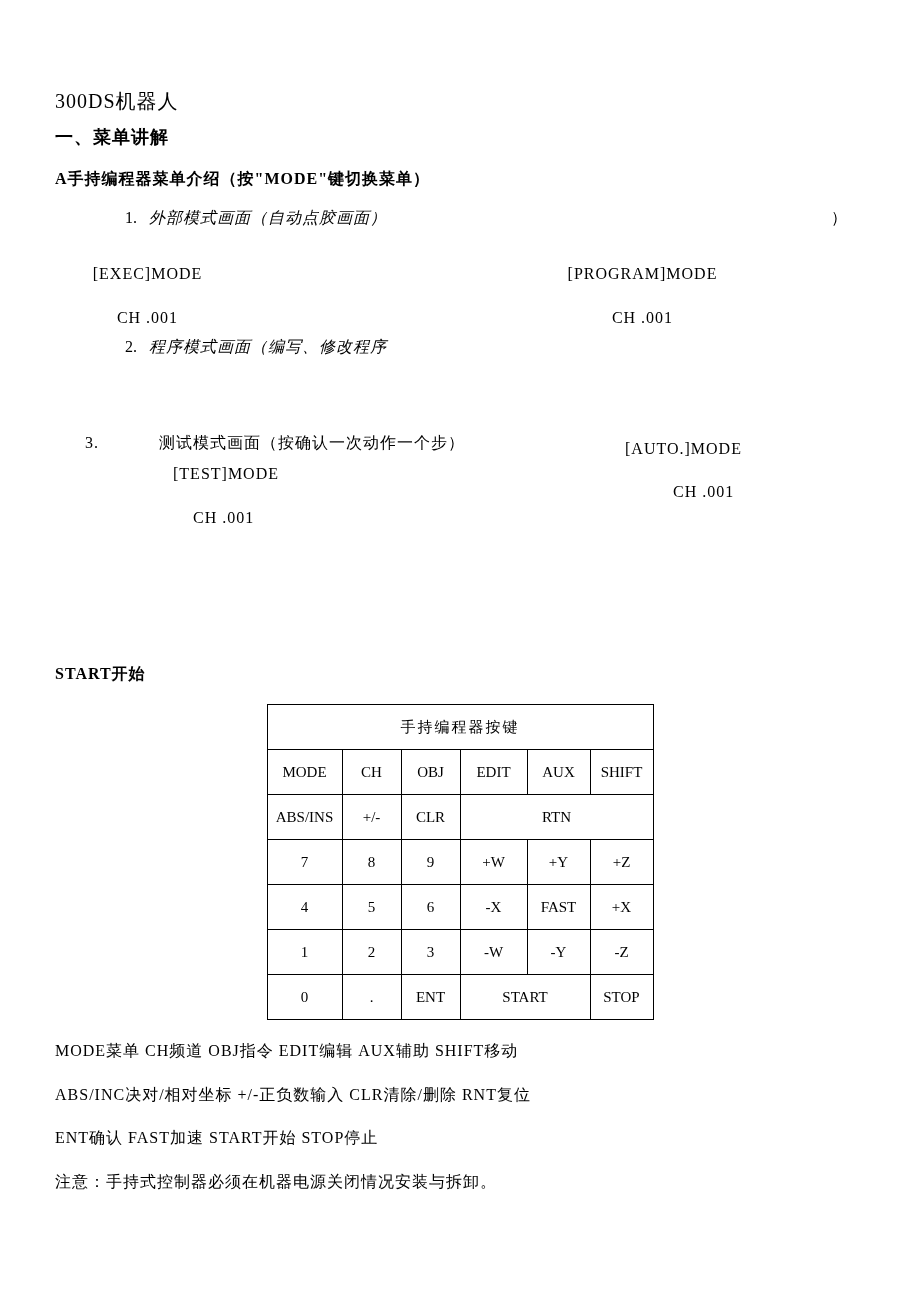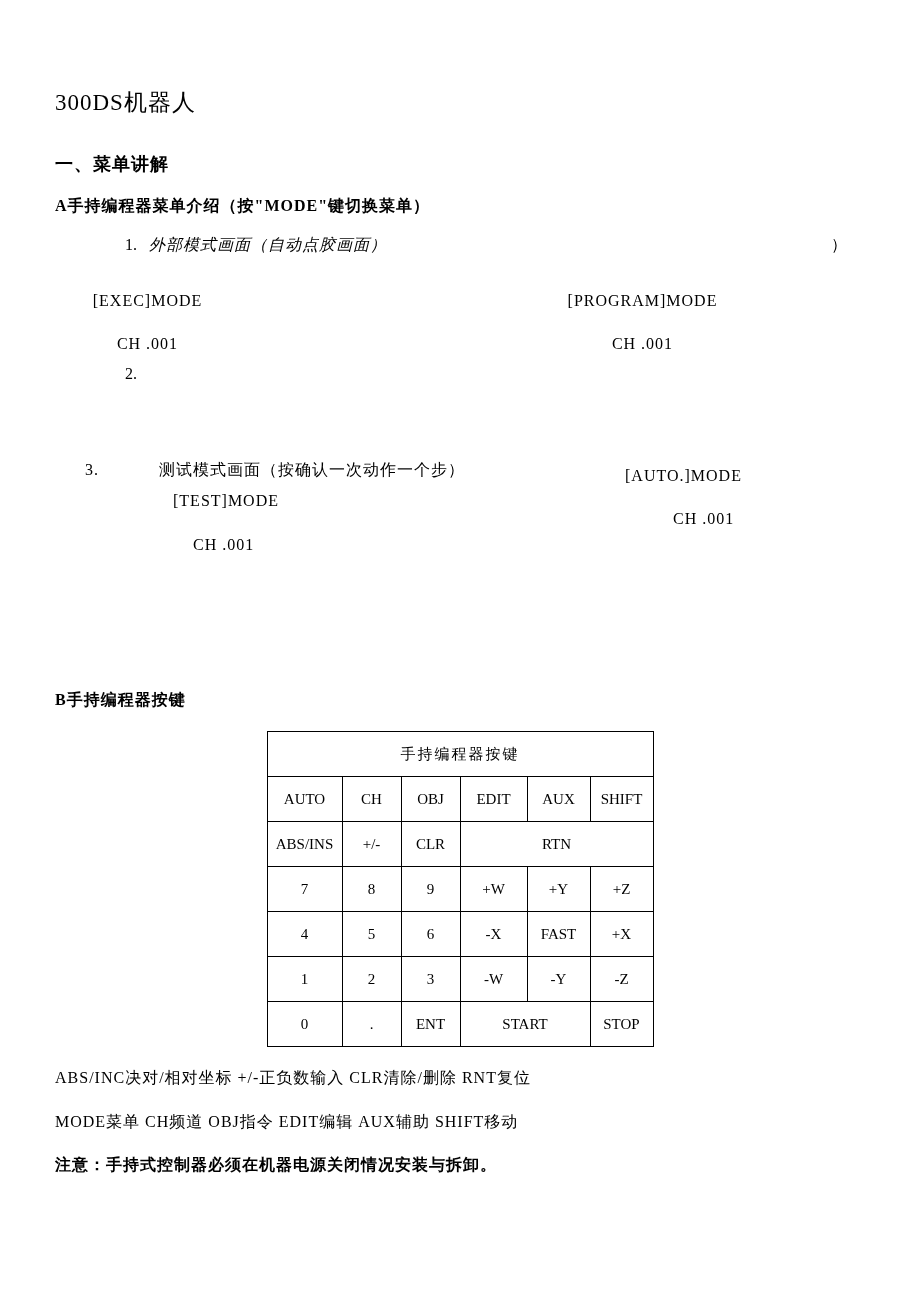--- a/index.html
+++ b/index.html
@@ -12,22 +12,22 @@
     line-height: 1.6;
   }
   .page {
     width: 920px;
     min-height: 1302px;
     padding: 85px 55px 60px 55px;
     box-sizing: border-box;
     position: relative;
   }
   .title {
-    font-size: 23px;
-    margin-bottom: 28px;
+    font-size: 20px;
+    margin-bottom: 6px;
     letter-spacing: 1px;
   }
   .h1 {
     font-weight: bold;
     font-size: 18px;
     margin-bottom: 14px;
     letter-spacing: 1px;
   }
   .h1b {
     font-weight: bold;
@@ -147,21 +147,21 @@
   .c5 { width: 62px; }
   .c6 { width: 62px; }
   .legend {
     letter-spacing: 1px;
     margin-top: 6px;
   }
   .legend-line {
     margin-bottom: 18px;
   }
   .note {
-    font-weight: bold;
+    font-weight: normal;
     letter-spacing: 1px;
     margin-top: 8px;
   }
 </style>
 </head>
 <body>
 <div class="page">
 
 <div class="title">300DS机器人</div>
 <div class="h1">一、菜单讲解</div>
@@ -180,20 +180,21 @@
       <div class="mode-line2">CH .001</div>
     </div>
     <div class="mode-box mode-right">
       <div class="mode-line1">[PROGRAM]MODE</div>
       <div class="mode-line2">CH .001</div>
     </div>
   </div>
 
   <div class="row item2">
     <div class="num">2.</div>
+    <div class="desc">程序模式画面（编写、修改程序</div>
   </div>
 </div>
 
 <div class="block2">
   <div class="row34">
     <div class="col3">
       <div class="r34-title">
         <span>3.</span>
         <span style="display:inline-block;width:50px;"></span>
         <span>测试模式画面（按确认一次动作一个步）</span>
@@ -202,30 +203,30 @@
       <div class="r34-ch">CH .001</div>
     </div>
     <div class="col4">
       <div class="r34-mode">[AUTO.]MODE</div>
       <div class="r34-ch">CH .001</div>
     </div>
   </div>
 </div>
 
 <div class="sectionB">
-  <div class="h1b">B手持编程器按键</div>
+  <div class="h1b">START开始</div>
 
   <div class="keypad-wrap">
     <table class="keypad">
       <tbody>
             <tr>
               <th colspan="6">手持编程器按键</th>
             </tr>
       <tr>
-        <td class="c1">AUTO</td>
+        <td class="c1">MODE</td>
         <td class="c2">CH</td>
         <td class="c3">OBJ</td>
         <td class="c4">EDIT</td>
         <td class="c5">AUX</td>
         <td class="c6">SHIFT</td>
       </tr>
       <tr>
         <td>ABS/INS</td>
         <td>+/-</td>
         <td>CLR</td>
@@ -260,20 +261,21 @@
         <td>.</td>
         <td>ENT</td>
         <td colspan="2">START</td>
         <td>STOP</td>
       </tr>
     </tbody>
         </table>
   </div>
 
   <div class="legend">
+    <div class="legend-line">MODE菜单 CH频道 OBJ指令 EDIT编辑 AUX辅助 SHIFT移动</div>
     <div class="legend-line">ABS/INC决对/相对坐标    +/-正负数输入    CLR清除/删除    RNT复位</div>
-    <div class="legend-line">MODE菜单 CH频道 OBJ指令 EDIT编辑 AUX辅助 SHIFT移动</div>
+    <div class="legend-line">ENT确认 FAST加速 START开始 STOP停止</div>
   </div>
 
   <div class="note">注意：手持式控制器必须在机器电源关闭情况安装与拆卸。</div>
 </div>
 
 </div>
 
 </body></html>

